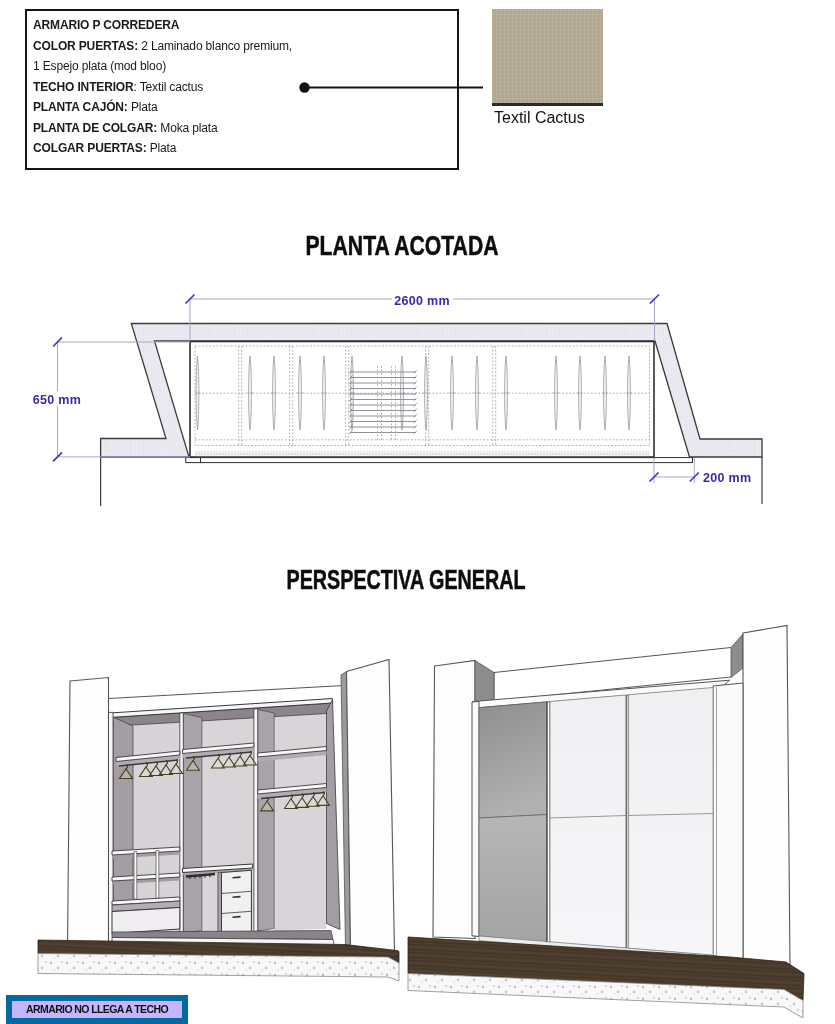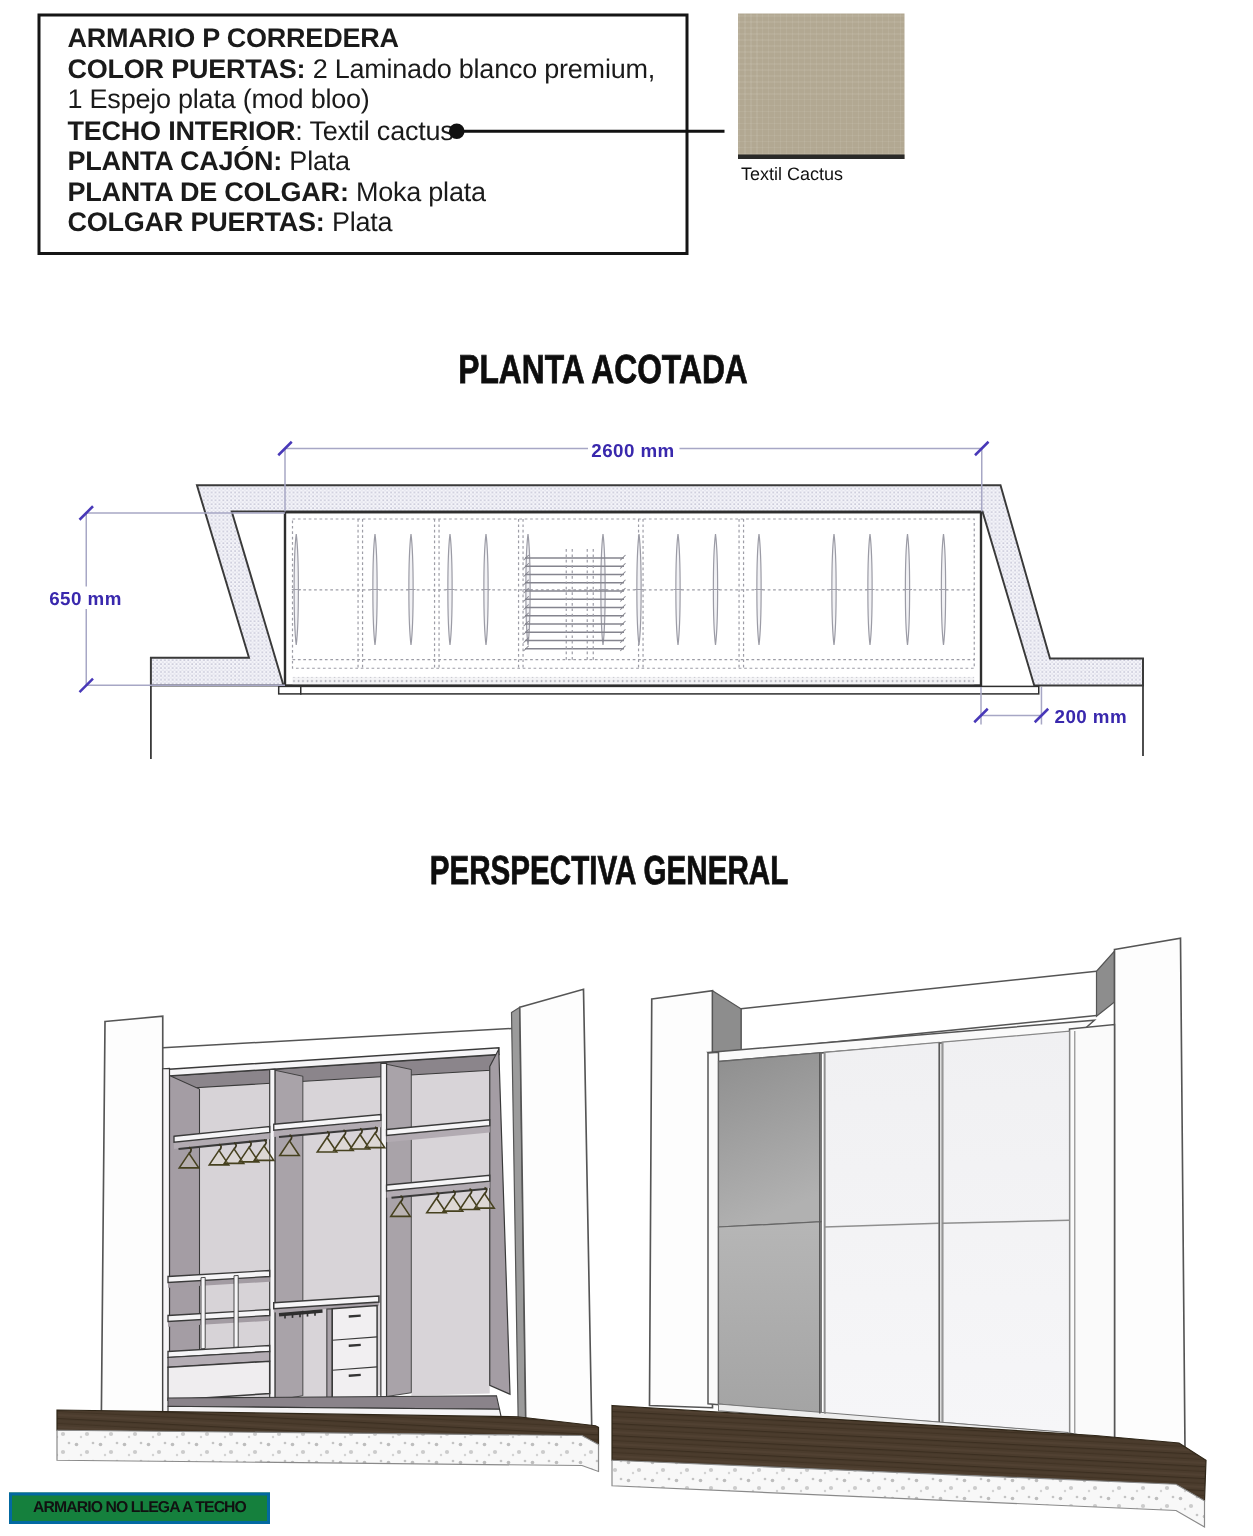--- a/index.html
+++ b/index.html
@@ -1,27 +1,27 @@
 <!DOCTYPE html>
 <html><head>
 <meta charset="utf-8">
 <style>
 html,body{margin:0;padding:0;background:#fff;}
 #page{position:relative;width:835px;height:1024px;background:#fff;overflow:hidden;
   font-family:"Liberation Sans",sans-serif;}
 .abs{position:absolute;}
 #specbox{left:25px;top:9px;width:434px;height:161px;border:2px solid #151515;box-sizing:border-box;
-  font-size:18px;line-height:20.5px;color:#1a1a1a;padding:4px 0 0 18px;letter-spacing:-0.15px;}
+  font-size:12px;line-height:20.5px;color:#1a1a1a;padding:4px 0 0 6px;letter-spacing:-0.15px;}
 #specbox b{font-weight:bold;}
-.swlabel{font-size:12px;color:#111;}
+.swlabel{font-size:16px;color:#111;}
 #title1{left:402px;top:231px;font-size:27px;font-weight:bold;color:#0d0d0d;white-space:nowrap;-webkit-text-stroke:0.5px #0d0d0d;
   transform:translateX(-50%) scaleX(0.785);transform-origin:center top;}
 #title2{left:406px;top:565px;font-size:27px;font-weight:bold;color:#0d0d0d;white-space:nowrap;-webkit-text-stroke:0.5px #0d0d0d;
   transform:translateX(-50%) scaleX(0.731);transform-origin:center top;}
-#note{left:6px;top:995px;width:170px;height:17px;border:2px solid #0369a1;background:#15803d;
+#note{left:6px;top:995px;width:170px;height:17px;border:6px solid #0369a1;background:#c4b5fd;
   font-size:10.5px;font-weight:bold;text-align:center;line-height:17px;letter-spacing:-0.6px;color:#111;white-space:nowrap;}
 #cactus{left:492px;top:9px;width:111px;height:94px;
   background:
    repeating-linear-gradient(90deg, rgba(255,255,255,0.07) 0 1px, rgba(255,255,255,0) 1px 4px),
    repeating-linear-gradient(0deg, rgba(250,248,240,0.07) 0 1px, rgba(255,255,255,0) 1px 4px),
    #b2a892;
   border-bottom:3px solid #2a2a28;}
 #blanco{left:622px;top:7px;width:103px;height:119px;background:#fdfdfd;
   box-shadow:0 2px 7px rgba(0,0,0,0.30);border:1px solid #e8e8e8;}
 #blanco .line{position:absolute;left:0;top:96px;width:100%;height:2px;background:#222;}

